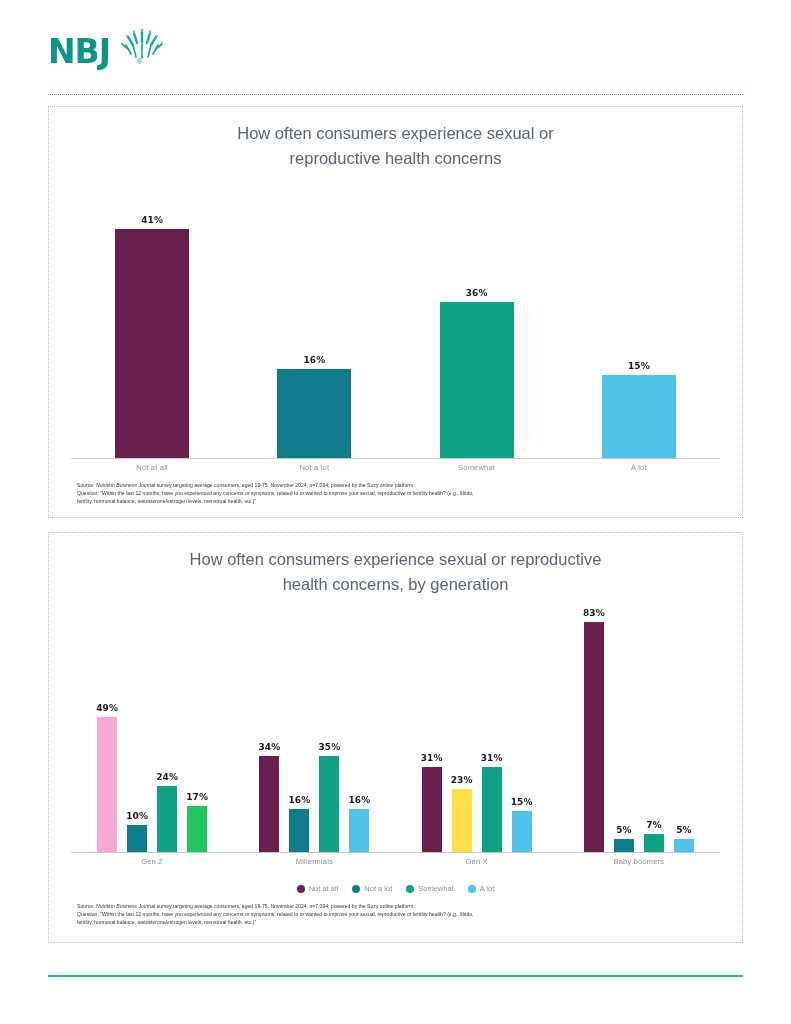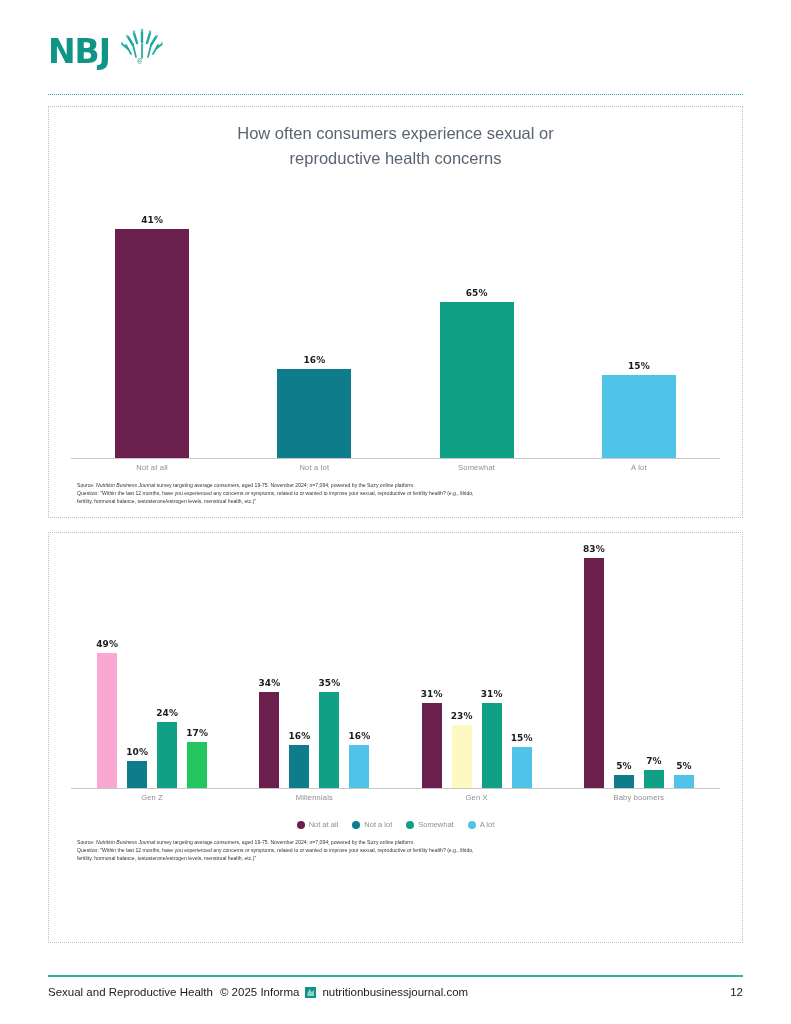--- a/index.html
+++ b/index.html
@@ -183,21 +183,21 @@
               <span class="val">41%</span>
             </div>
           </div>
           <div class="group">
             <div class="bar" style="height: 89.6px; background: rgb(14, 124, 138);">
               <span class="val">16%</span>
             </div>
           </div>
           <div class="group">
             <div class="bar" style="height: 156.8px; background: rgb(15, 160, 134);">
-              <span class="val">65%</span>
+              <span class="val">36%</span>
             </div>
           </div>
           <div class="group">
             <div class="bar" style="height: 84px; background: rgb(79, 195, 232);">
               <span class="val">15%</span>
             </div>
           </div>
         </div>
       <div class="axis"></div>
     </div>
@@ -211,20 +211,24 @@
     <div class="source">
       <p>
         <span>Source: </span><em>Nutrition Business Journal</em><span> survey targeting average consumers, aged 19-75. November 2024; n=7,094; powered by the Suzy online platform.</span>
       </p>
       <p>Question: "Within the last 12 months, have you experienced any concerns or symptoms, related to or wanted to improve your sexual, reproductive or fertility health? (e.g., libido,</p>
       <p>fertility, hormonal balance, testosterone/estrogen levels, menstrual health, etc.)"</p>
     </div>
   </div>
 
   <div class="panel panel-2">
+    <div class="chart-title">
+      <span>How often consumers experience sexual or reproductive</span>
+      <span class="l2">health concerns, by generation</span>
+    </div>
 
     <div class="plot plot-2">
       <div class="groups" id="chart2-groups">
           <div class="group">
             <div class="bar" style="height: 136.111px; background: #f9a8d4;">
               <span class="val">49%</span>
             </div>
             <div class="bar" style="height: 27.7778px; background: rgb(14, 124, 138);">
               <span class="val">10%</span>
             </div>
@@ -246,21 +250,21 @@
               <span class="val">35%</span>
             </div>
             <div class="bar" style="height: 44.4444px; background: rgb(79, 195, 232);">
               <span class="val">16%</span>
             </div>
           </div>
           <div class="group">
             <div class="bar" style="height: 86.1111px; background: rgb(107, 31, 77);">
               <span class="val">31%</span>
             </div>
-            <div class="bar" style="height: 63.8889px; background: #fef9c3;">
+            <div class="bar" style="height: 63.8889px; background: #fde047;">
               <span class="val">23%</span>
             </div>
             <div class="bar" style="height: 86.1111px; background: rgb(15, 160, 134);">
               <span class="val">31%</span>
             </div>
             <div class="bar" style="height: 41.6667px; background: rgb(79, 195, 232);">
               <span class="val">15%</span>
             </div>
           </div>
           <div class="group">
@@ -309,21 +313,14 @@
     <div class="source">
       <p>
         <span>Source: </span><em>Nutrition Business Journal</em><span> survey targeting average consumers, aged 19-75. November 2024; n=7,094; powered by the Suzy online platform.</span>
       </p>
       <p>Question: "Within the last 12 months, have you experienced any concerns or symptoms, related to or wanted to improve your sexual, reproductive or fertility health? (e.g., libido,</p>
       <p>fertility, hormonal balance, testosterone/estrogen levels, menstrual health, etc.)"</p>
     </div>
   </div>
 
   <div class="footer-rule"></div>
-  <div class="footer">
-    <span class="footer-text">Sexual and Reproductive Health</span>
-    <span class="footer-text" style="margin-left:7px;">© 2025 Informa</span>
-    <span class="footer-ico"></span>
-    <span class="footer-text">nutritionbusinessjournal.com</span>
-    <span class="footer-page">12</span>
-  </div>
 
 </div>
 
 </body></html>

